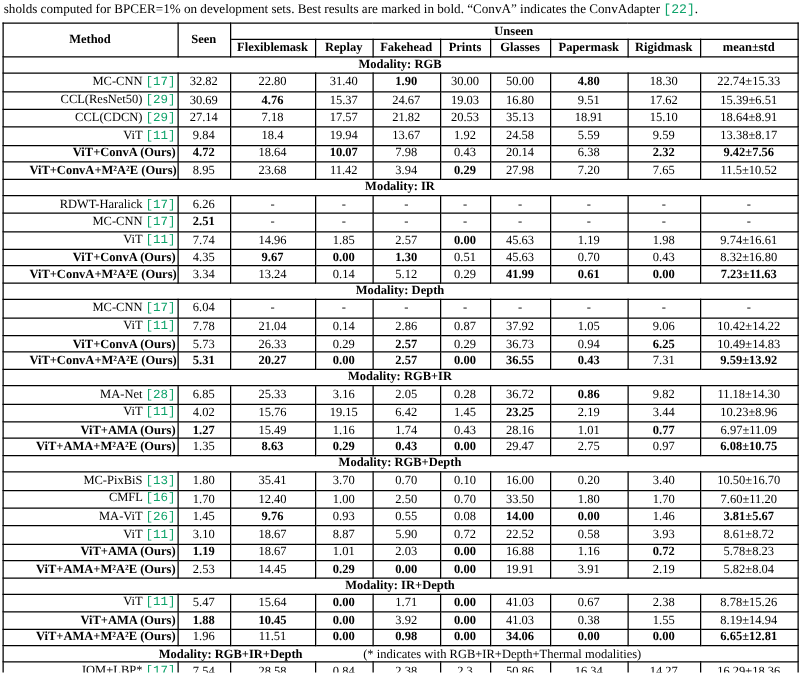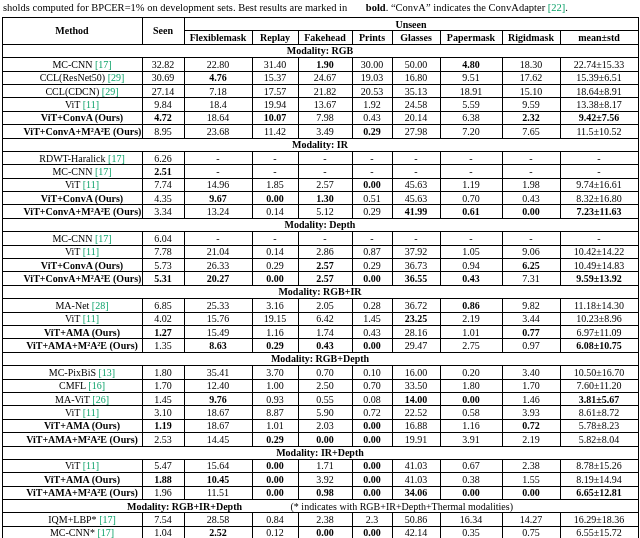--- a/index.html
+++ b/index.html
@@ -12,39 +12,39 @@
     color: #000;
     overflow: hidden;
   }
   .caption {
     font-size: 10.5px;
     line-height: 13px;
     padding: 1px 3px 3px 3px;
     white-space: nowrap;
     overflow: hidden;
   }
-  .caption b { font-weight: bold; margin-left: 16px; }
-  .cite { color: var(--cite-color); cursor: pointer; }
+  .caption b { font-weight: normal; }
+  .cite { color: var(--cite-color); cursor: pointer; font-family: Liberation Mono, monospace; }
   table {
     border-collapse: collapse;
     table-layout: fixed;
     width: 636px;
     margin: 0 auto;
     font-size: 10px;
   }
   th, td {
     border: 1px solid #000;
     padding: 0.6px 1px;
     text-align: center;
     line-height: 11.2px;
     overflow: hidden;
     white-space: nowrap;
   }
   thead th { font-weight: bold; }
-  td.method { text-align: center; padding-left: 21px; margin-top: 48px; }
+  td.method { text-align: right; padding-left: 21px; margin-top: 48px; }
   td.modality { text-align: center; }
   td.modality b { font-weight: bold; }
   .mod-note { font-weight: normal; margin-left: 46px; }
   .bold { font-weight: bold; }
 </style>
 </head>
 <body>
 
 <div class="caption">
   <span>sholds computed for BPCER=1% on development sets. Best results are marked in </span><b>bold</b><span>. “ConvA” indicates the ConvAdapter </span><span class="cite">[22]</span><span>.</span>
@@ -142,21 +142,21 @@
         <td>20.14</td>
         <td>6.38</td>
         <td class="bold">2.32</td>
         <td class="bold">9.42±7.56</td>
       </tr>
       <tr>
         <td class="method"><span class="bold">ViT+ConvA+M²A²E (Ours)</span></td>
         <td>8.95</td>
         <td>23.68</td>
         <td>11.42</td>
-        <td>3.49</td>
+        <td>3.94</td>
         <td class="bold">0.29</td>
         <td>27.98</td>
         <td>7.20</td>
         <td>7.65</td>
         <td>11.5±10.52</td>
       </tr>
       <tr>
         <td colspan="10" class="modality"><b>Modality: IR</b></td>
       </tr>
       <tr>

